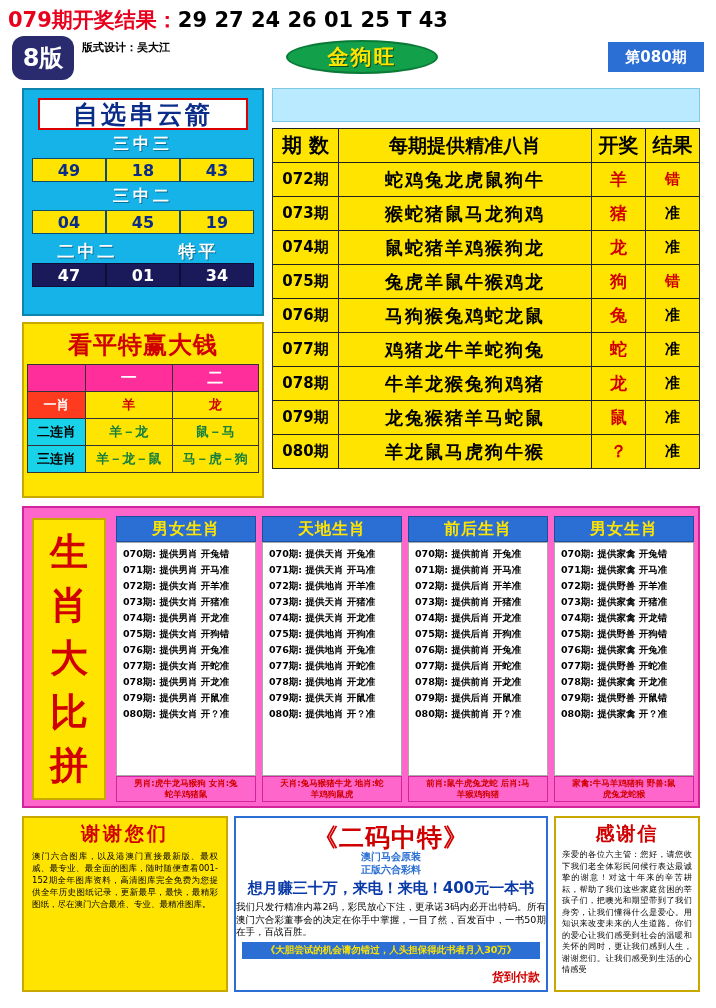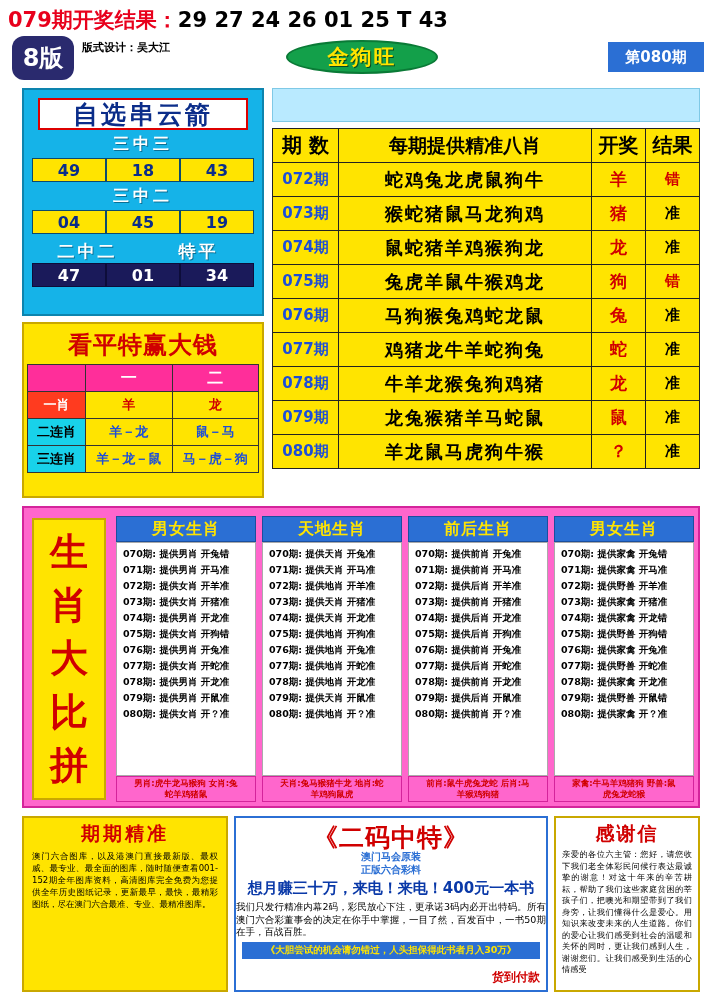--- a/index.html
+++ b/index.html
@@ -83,21 +83,21 @@
     background:#ffe400; border:2px solid #c9a800;
   }
   .panelB .ttl {
     margin:6px auto 4px; width:226px; height:30px;
     color:#d00000; font-size:24px; font-weight:bold;
     display:flex; align-items:center; justify-content:center; letter-spacing:1px;
   }
   .tblB { width:232px; margin:0 auto; border-collapse:collapse; }
   .tblB td {
     border:1px solid #333; height:27px; text-align:center;
-    font-size:13px; font-weight:bold; color:#1d4ed8;
+    font-size:13px; font-weight:bold; color:#15803d;
   }
   .tblB .hdrcell { background:#ff2e9a; color:#ffffff; font-size:16px; }
   .tblB .firstcol { background:#ff2e9a; color:#ffffff; width:58px; font-size:13px;}
   .tblB .r1 { background:#ff3b1f; color:#ffffff; }
   .tblB .r2 { background:#18d2ea; color:#000; }
   .tblB .r3 { background:#18d2ea; color:#000; }
   .tblB .c-red { color:#d00000; }
 
   
   .panelC {
@@ -109,21 +109,21 @@
   }
   .tblC {
     position:absolute; left:0; top:40px; width:428px;
     border-collapse:collapse;
   }
   .tblC td, .tblC th {
     border:1px solid #222; text-align:center; font-weight:bold;
   }
   .tblC thead th { background:#ffe400; height:34px; font-size:20px; color:#000; }
   .tblC thead th.big { font-size:19px; }
-  .tblC td.period { background:#ffe400; color:#1d4ed8; font-size:15px; width:66px; height:34px;}
+  .tblC td.period { background:#ffe400; color:#000000; font-size:15px; width:66px; height:34px;}
   .tblC td.zodiac { background:#ffe400; color:#000; font-size:18px; letter-spacing:2px;}
   .tblC td.draw { background:#ffe400; color:#d00000; font-size:17px; width:54px;}
   .tblC td.result { background:#ffe400; color:#000; font-size:15px; width:54px;}
   .tblC td.result.wrong { color:#d00000; }
 
   
   .panelD {
     position:absolute; left:22px; top:506px; width:678px; height:302px;
     background:#ff66cc; border:2px solid #d4249b;
   }
@@ -429,21 +429,21 @@
           <p>079期: 提供野兽 开鼠错</p>
           <p>080期: 提供家禽 开？准</p>
         </div>
         <div class="ft">家禽:牛马羊鸡猪狗  野兽:鼠虎兔龙蛇猴</div>
       </div>
 
     </div>
   </div>
 
   <div class="panelE">
-    <div class="ttl">期期精准</div>
+    <div class="ttl">谢谢您们</div>
     <div class="txt">澳门六合图库，以及港澳门直接最新版、最权威、最专业、最全面的图库，随时随便查看001-152期全年图库资料，高清图库完全免费为您提供全年历史图纸记录，更新最早，最快，最精彩图纸，尽在澳门六合最准、专业、最精准图库。</div>
   </div>
 
   <div class="panelF">
     <div class="ttl">《二码中特》</div>
     <div class="sub">
       <div>澳门马会原装</div>
       <div>正版六合彩料</div>
     </div>
     <div class="l2">想月赚三十万，来电！来电！400元一本书</div>

